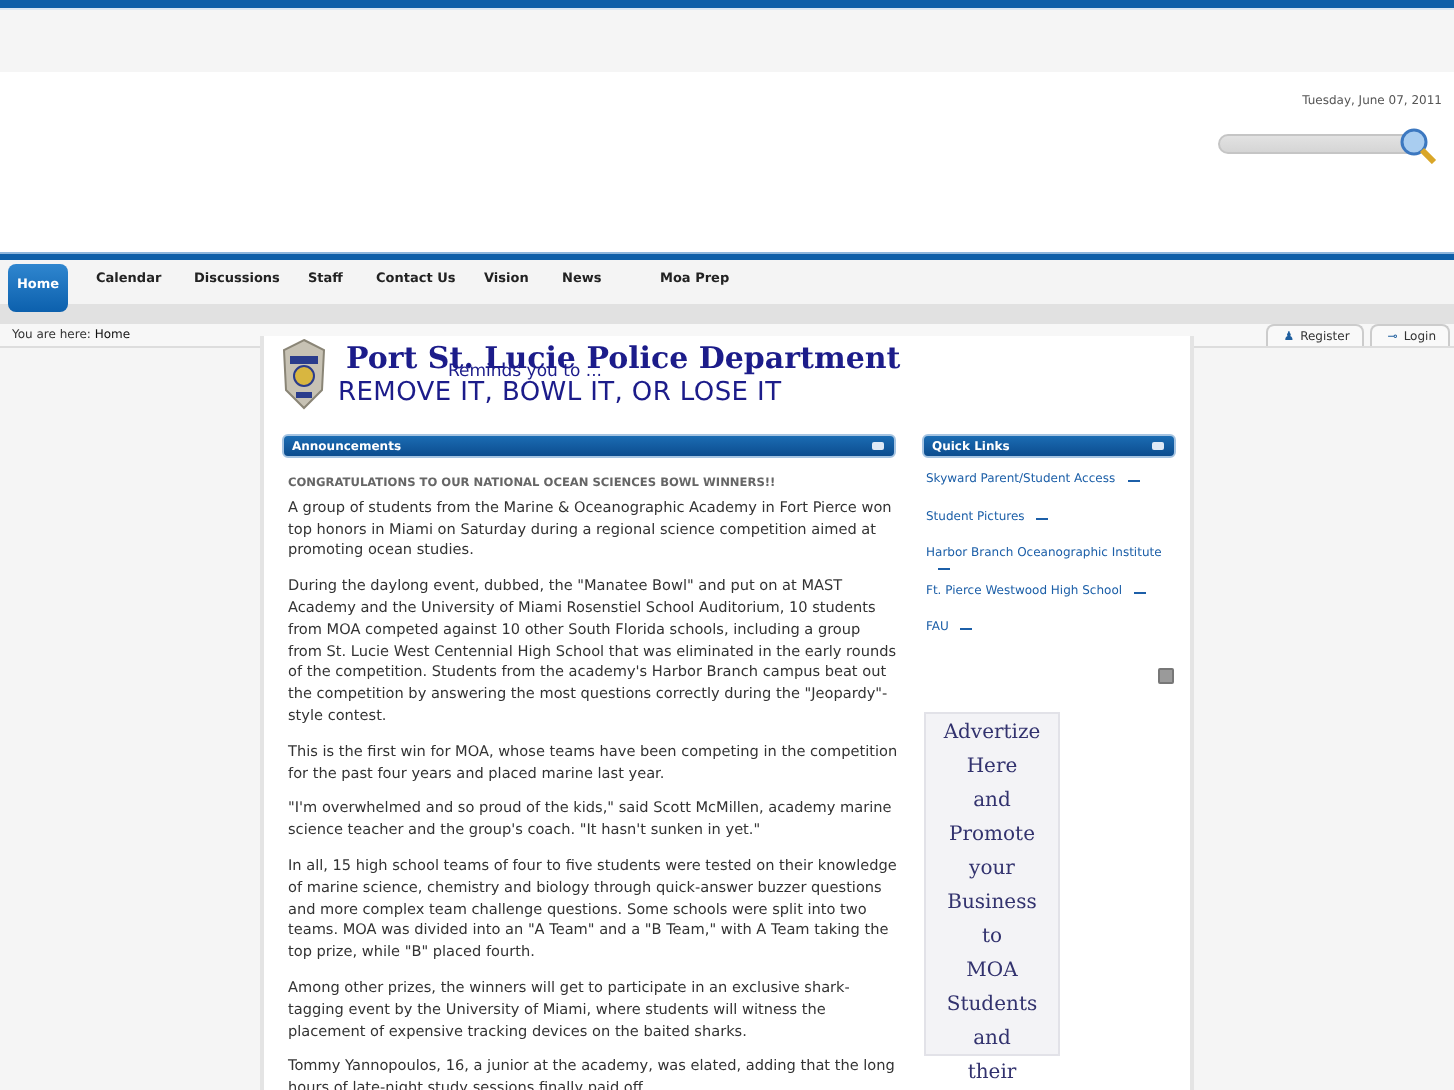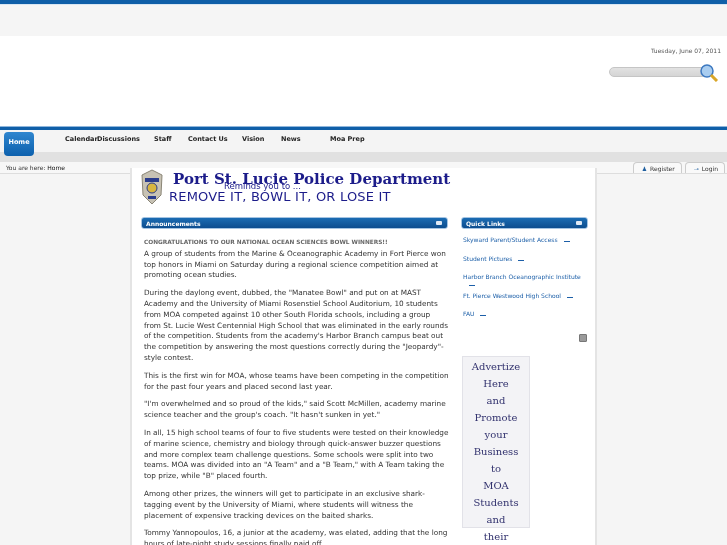--- a/index.html
+++ b/index.html
@@ -59,21 +59,21 @@
         <line x1="12" y1="11" x2="18" y2="17" stroke="#d9a628" stroke-width="3"></line>
       </svg>
     </div>
   </div>
 </div>
 
 <div class="bluebar"></div>
 
 <div class="nav">
   <div class="nav-home">Home</div>
-  <div class="nav-item" style="left:65px">Calendar</div>
+  <div class="nav-item" style="left:48px">Calendar</div>
   <div class="nav-item" style="left:97px">Discussions</div>
   <div class="nav-item" style="left:154px">Staff</div>
   <div class="nav-item" style="left:188px">Contact Us</div>
   <div class="nav-item" style="left:242px">Vision</div>
   <div class="nav-item" style="left:281px">News</div>
   <div class="nav-item" style="left:330px">Moa Prep</div>
 </div>
 <div class="subnav"></div>
 
 <div class="crumbbar">
@@ -104,21 +104,21 @@
 
   <div class="modhead ann-head">
     <span>Announcements</span>
     <span class="min"></span>
   </div>
 
   <div class="article">
     <div class="title">CONGRATULATIONS TO OUR NATIONAL OCEAN SCIENCES BOWL WINNERS!!</div>
     <p>A group of students from the Marine &amp; Oceanographic Academy in Fort Pierce won top honors in Miami on Saturday during a regional science competition aimed at promoting ocean studies.</p>
     <p>During the daylong event, dubbed, the "Manatee Bowl" and put on at MAST Academy and the University of Miami Rosenstiel School Auditorium, 10 students from MOA competed against 10 other South Florida schools, including a group from St. Lucie West Centennial High School that was eliminated in the early rounds of the competition. Students from the academy's Harbor Branch campus beat out the competition by answering the most questions correctly during the "Jeopardy"-style contest.</p>
-    <p>This is the first win for MOA, whose teams have been competing in the competition for the past four years and placed second last year.</p>
+    <p>This is the first win for MOA, whose teams have been competing in the competition for the past four years and placed marine last year.</p>
     <p>"I'm overwhelmed and so proud of the kids," said Scott McMillen, academy marine science teacher and the group's coach. "It hasn't sunken in yet."</p>
     <p>In all, 15 high school teams of four to five students were tested on their knowledge of marine science, chemistry and biology through quick-answer buzzer questions and more complex team challenge questions. Some schools were split into two teams. MOA was divided into an "A Team" and a "B Team," with A Team taking the top prize, while "B" placed fourth.</p>
     <p>Among other prizes, the winners will get to participate in an exclusive shark-tagging event by the University of Miami, where students will witness the placement of expensive tracking devices on the baited sharks.</p>
     <p>Tommy Yannopoulos, 16, a junior at the academy, was elated, adding that the long hours of late-night study sessions finally paid off.</p>
   </div>
 
   <div class="modhead ql-head">
     <span>Quick Links</span>
     <span class="min"></span>
   </div>

